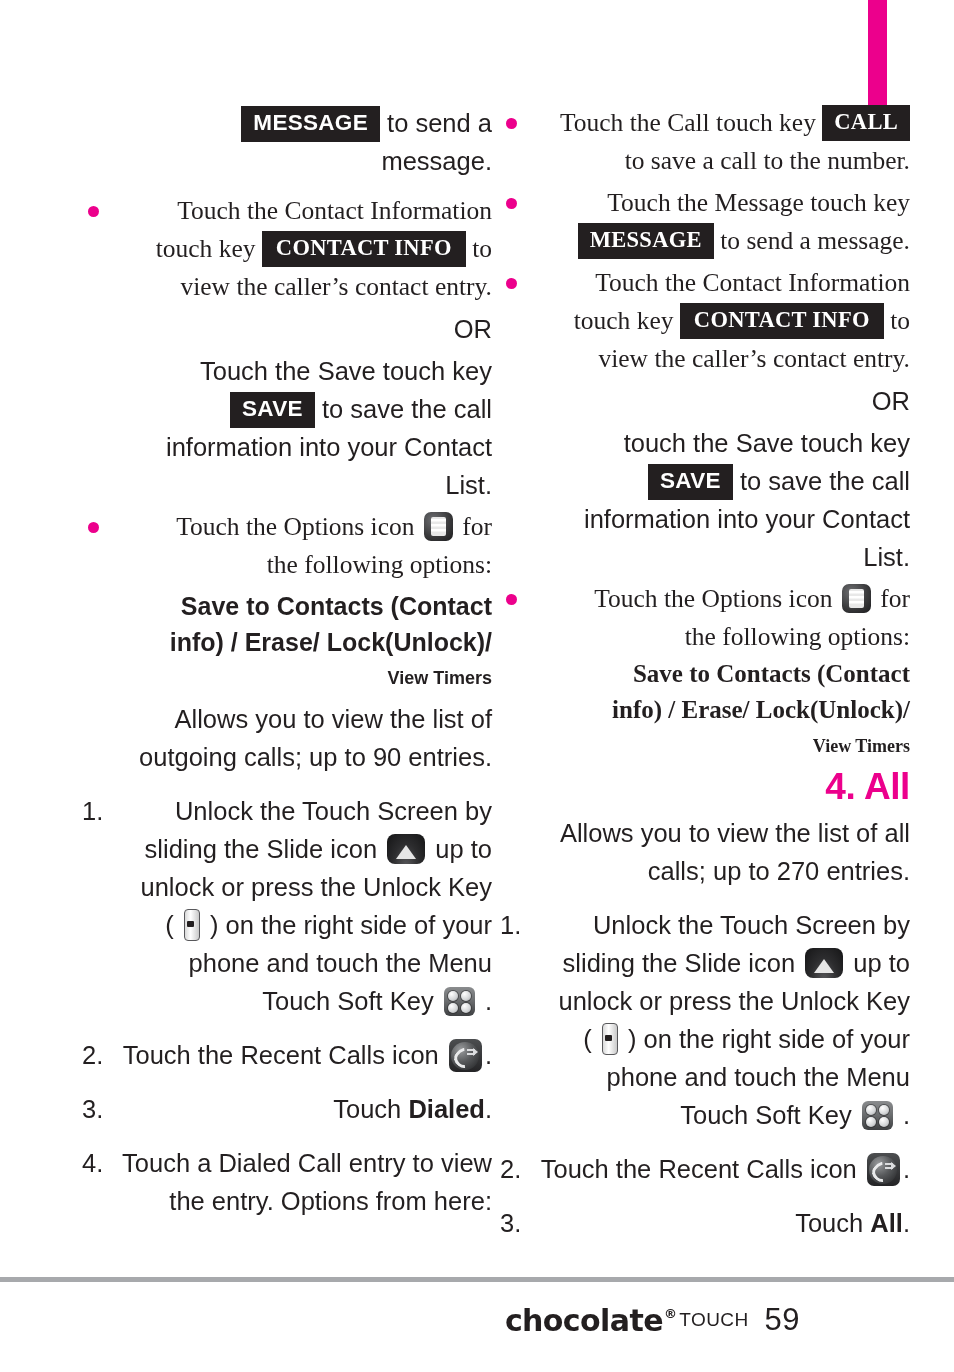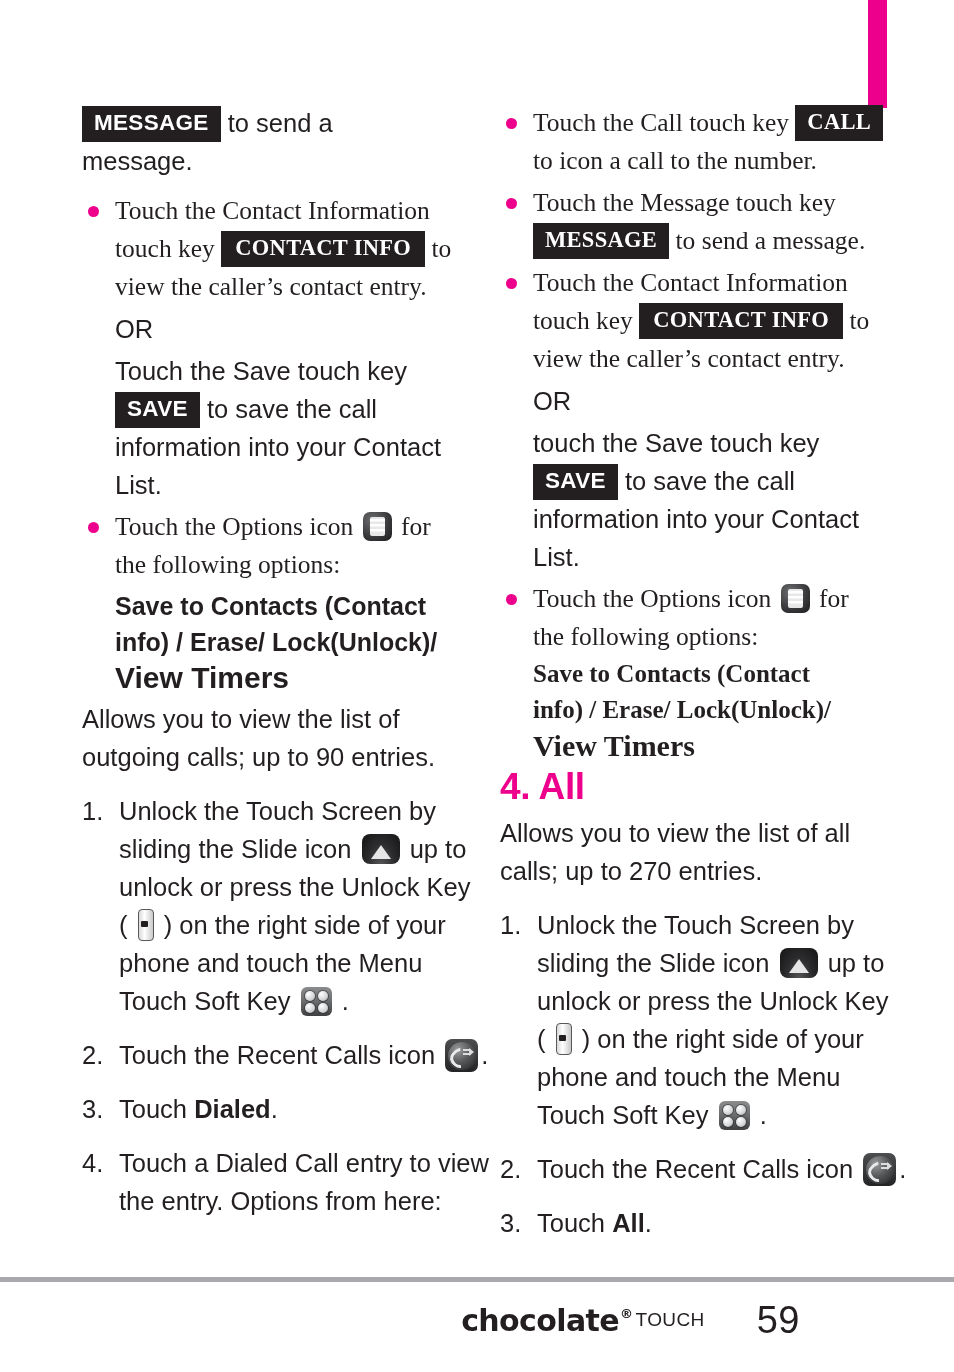--- a/index.html
+++ b/index.html
@@ -58,37 +58,38 @@
     margin-left: 1px;
   }
   .brand-touch {
     font-family: "Liberation Sans", sans-serif;
     font-size: 19px;
     letter-spacing: 0.4px;
     color: #231f20;
     margin-left: 3px;
   }
   .page-num {
-    font-size: 38px;
+    font-size: 31px;
     color: #231f20;
-    margin-left: 52px;
+    margin-left: 16px;
     letter-spacing: 0.5px;
   }
 
   
   .columns {
     position: absolute;
     top: 104px;
     left: 0;
     width: 954px;
     display: flex;
   }
   .col {
     width: 410px;
     box-sizing: border-box;
+    text-align: right;
   }
   .col-left  { margin-left: 82px; }
   .col-right { margin-left: 8px; }
 
   
   .para {
     font-size: 25.5px;
     line-height: 38px;
     color: #231f20;
     margin: 0;
@@ -135,21 +136,21 @@
     line-height: 46px;
     margin: 0;
     letter-spacing: -0.4px;
   }
   .bold { font-weight: 700; }
   .optlist {
     font-weight: 700;
     font-size: 25px;
     line-height: 36px;
   }
-  .optlist-sm { font-size: 30px; }
+  .optlist-sm { font-size: 18px; }
 
   
   .keytag {
     display: inline-block;
     background: #231f20;
     color: #ffffff;
     font-weight: 700;
     font-size: 22.5px;
     line-height: 1;
     padding: 6px 12px 7px 12px;
@@ -380,21 +381,21 @@
   </div>
 
   <div class="col col-right">
 
     <div class="para bullet-item" style="margin-top:0">
       <span class="dot"></span>
       <div>
         <span>Touch the Call touch key</span>
         <span class="keytag">CALL</span>
       </div>
-      <div>to icon a call to the number.</div>
+      <div>to save a call to the number.</div>
     </div>
 
     <div class="para bullet-item gap-sm">
       <span class="dot"></span>
       <div>Touch the Message touch key</div>
       <div>
         <span class="keytag">MESSAGE</span>
         <span>to send a message.</span>
       </div>
     </div>

